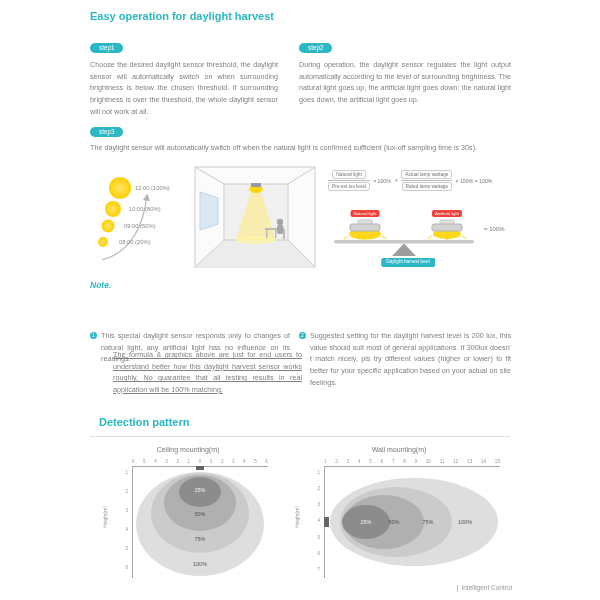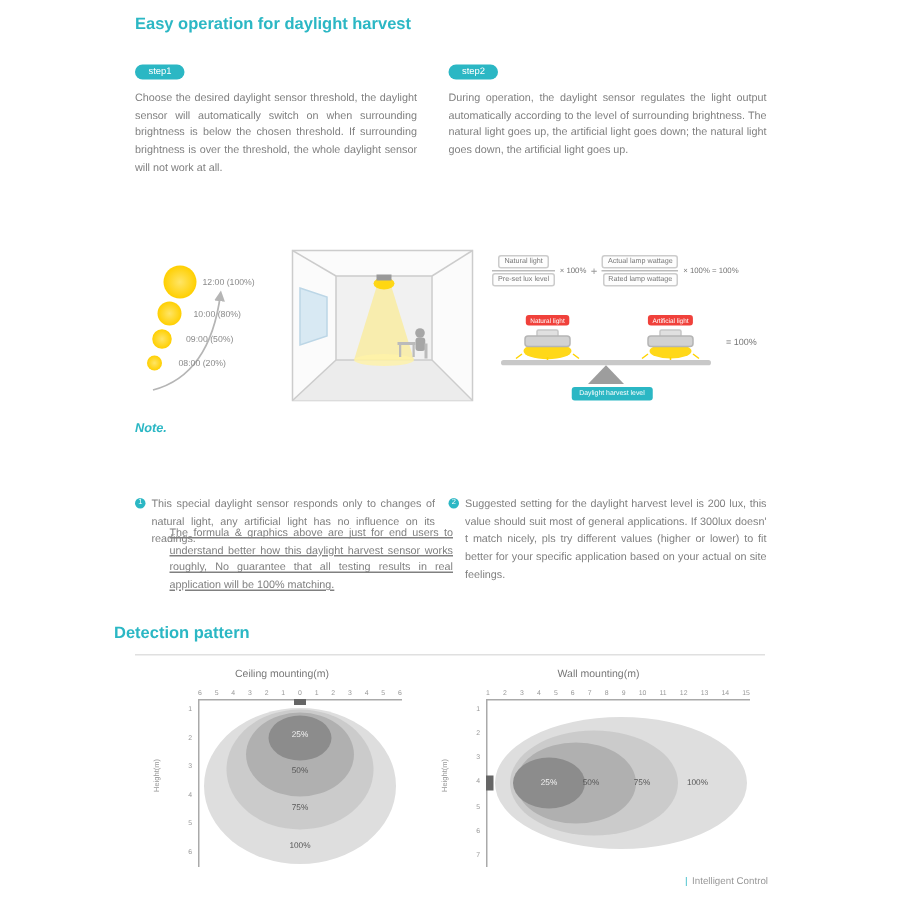--- a/index.html
+++ b/index.html
@@ -6,21 +6,21 @@
   html,body{margin:0;padding:0;}
   body{width:600px;height:600px;background:#fff;font-family:"Liberation Sans",sans-serif;color:#777;}
   .page{position:relative;width:600px;height:600px;overflow:hidden;background:#fff;}
   .abs{position:absolute;}
   h1.title{position:absolute;left:90px;top:10px;font-size:11px;font-weight:bold;color:var(--accent);margin:0;}
   .badge{display:inline-block;background:var(--accent);color:#fff;font-size:6.3px;line-height:1;padding:2px 9px;border-radius:8px;}
   .ptext{font-size:7.2px;line-height:1.62;color:#808080;text-align:justify;}
   .note-head{position:absolute;left:90px;top:280px;font-size:8.5px;font-weight:bold;color:var(--accent);font-style:italic;}
   .nitem{display:flex;gap:4px;margin-top:37px;}
   .nnum{flex:0 0 auto;width:7px;height:7px;border-radius:50%;background:var(--accent);color:#fff;font-size:5px;display:flex;align-items:center;justify-content:center;margin-top:1.5px;}
-  .sec-head{position:absolute;left:76px;top:416px;font-size:11px;font-weight:bold;color:var(--accent);margin:0;text-align:center;}
+  .sec-head{position:absolute;left:99px;top:416px;font-size:11px;font-weight:bold;color:var(--accent);margin:0;text-align:center;}
   .rule{position:absolute;left:90px;top:436px;width:420px;height:1px;background:#e0e0e0;}
   .chart{position:absolute;}
   .chart .ctitle{position:absolute;width:100%;text-align:center;top:0;font-size:7px;color:#777;}
   .xticks{position:absolute;display:flex;justify-content:space-between;font-size:4.6px;color:#999;}
   .yticks{position:absolute;display:flex;flex-direction:column;justify-content:space-between;font-size:4.6px;color:#999;align-items:flex-end;}
   .ylab{position:absolute;font-size:5px;color:#999;transform:rotate(-90deg);transform-origin:center;white-space:nowrap;}
   .ring-label{position:absolute;font-size:5.5px;color:#555;transform:translate(-50%,-50%);}
   .ring-label.w{color:#f4f4f4;}
   .formula-row{display:flex;align-items:center;gap:3px;font-size:5.2px;color:#777;margin-top:4px;}
   .frac{display:flex;flex-direction:column;align-items:center;gap:1px;}
@@ -42,20 +42,24 @@
   <div class="abs" style="left:90px;top:36px;width:188px;">
     <span class="badge">step1</span>
     <p class="ptext" style="margin:5px 0 0;">Choose the desired daylight sensor threshold, the daylight sensor will automatically switch on when surrounding brightness is below the chosen threshold. If surrounding brightness is over the threshold, the whole daylight sensor will not work at all.</p>
   </div>
 
   <div class="abs" style="left:299px;top:36px;width:212px;">
     <span class="badge">step2</span>
     <p class="ptext" style="margin:5px 0 0;">During operation, the daylight sensor regulates the light output automatically according to the level of surrounding brightness. The natural light goes up, the artificial light goes down; the natural light goes down, the artificial light goes up.</p>
   </div>
 
+  <div class="abs" style="left:90px;top:120px;width:424px;">
+    <span class="badge">step3</span>
+    <p class="ptext" style="margin:4px 0 0;text-align:left;">The daylight sensor will automatically switch off when the natural light is confirmed sufficient (lux-off sampling time is 30s).</p>
+  </div>
 
   <div class="abs" style="left:88px;top:160px;width:424px;height:116px;">
 
     <svg class="abs" style="left:2px;top:10px;" width="100" height="100" viewBox="0 0 100 100">
       <defs>
         <marker id="ah" markerWidth="6" markerHeight="6" refX="4" refY="3" orient="auto">
             <path d="M0,0 L6,3 L0,6 Z" fill="#b5b5b5"></path>
           </marker>
         <radialGradient id="sg">
             <stop offset="0%" stop-color="#ffe566"></stop>

